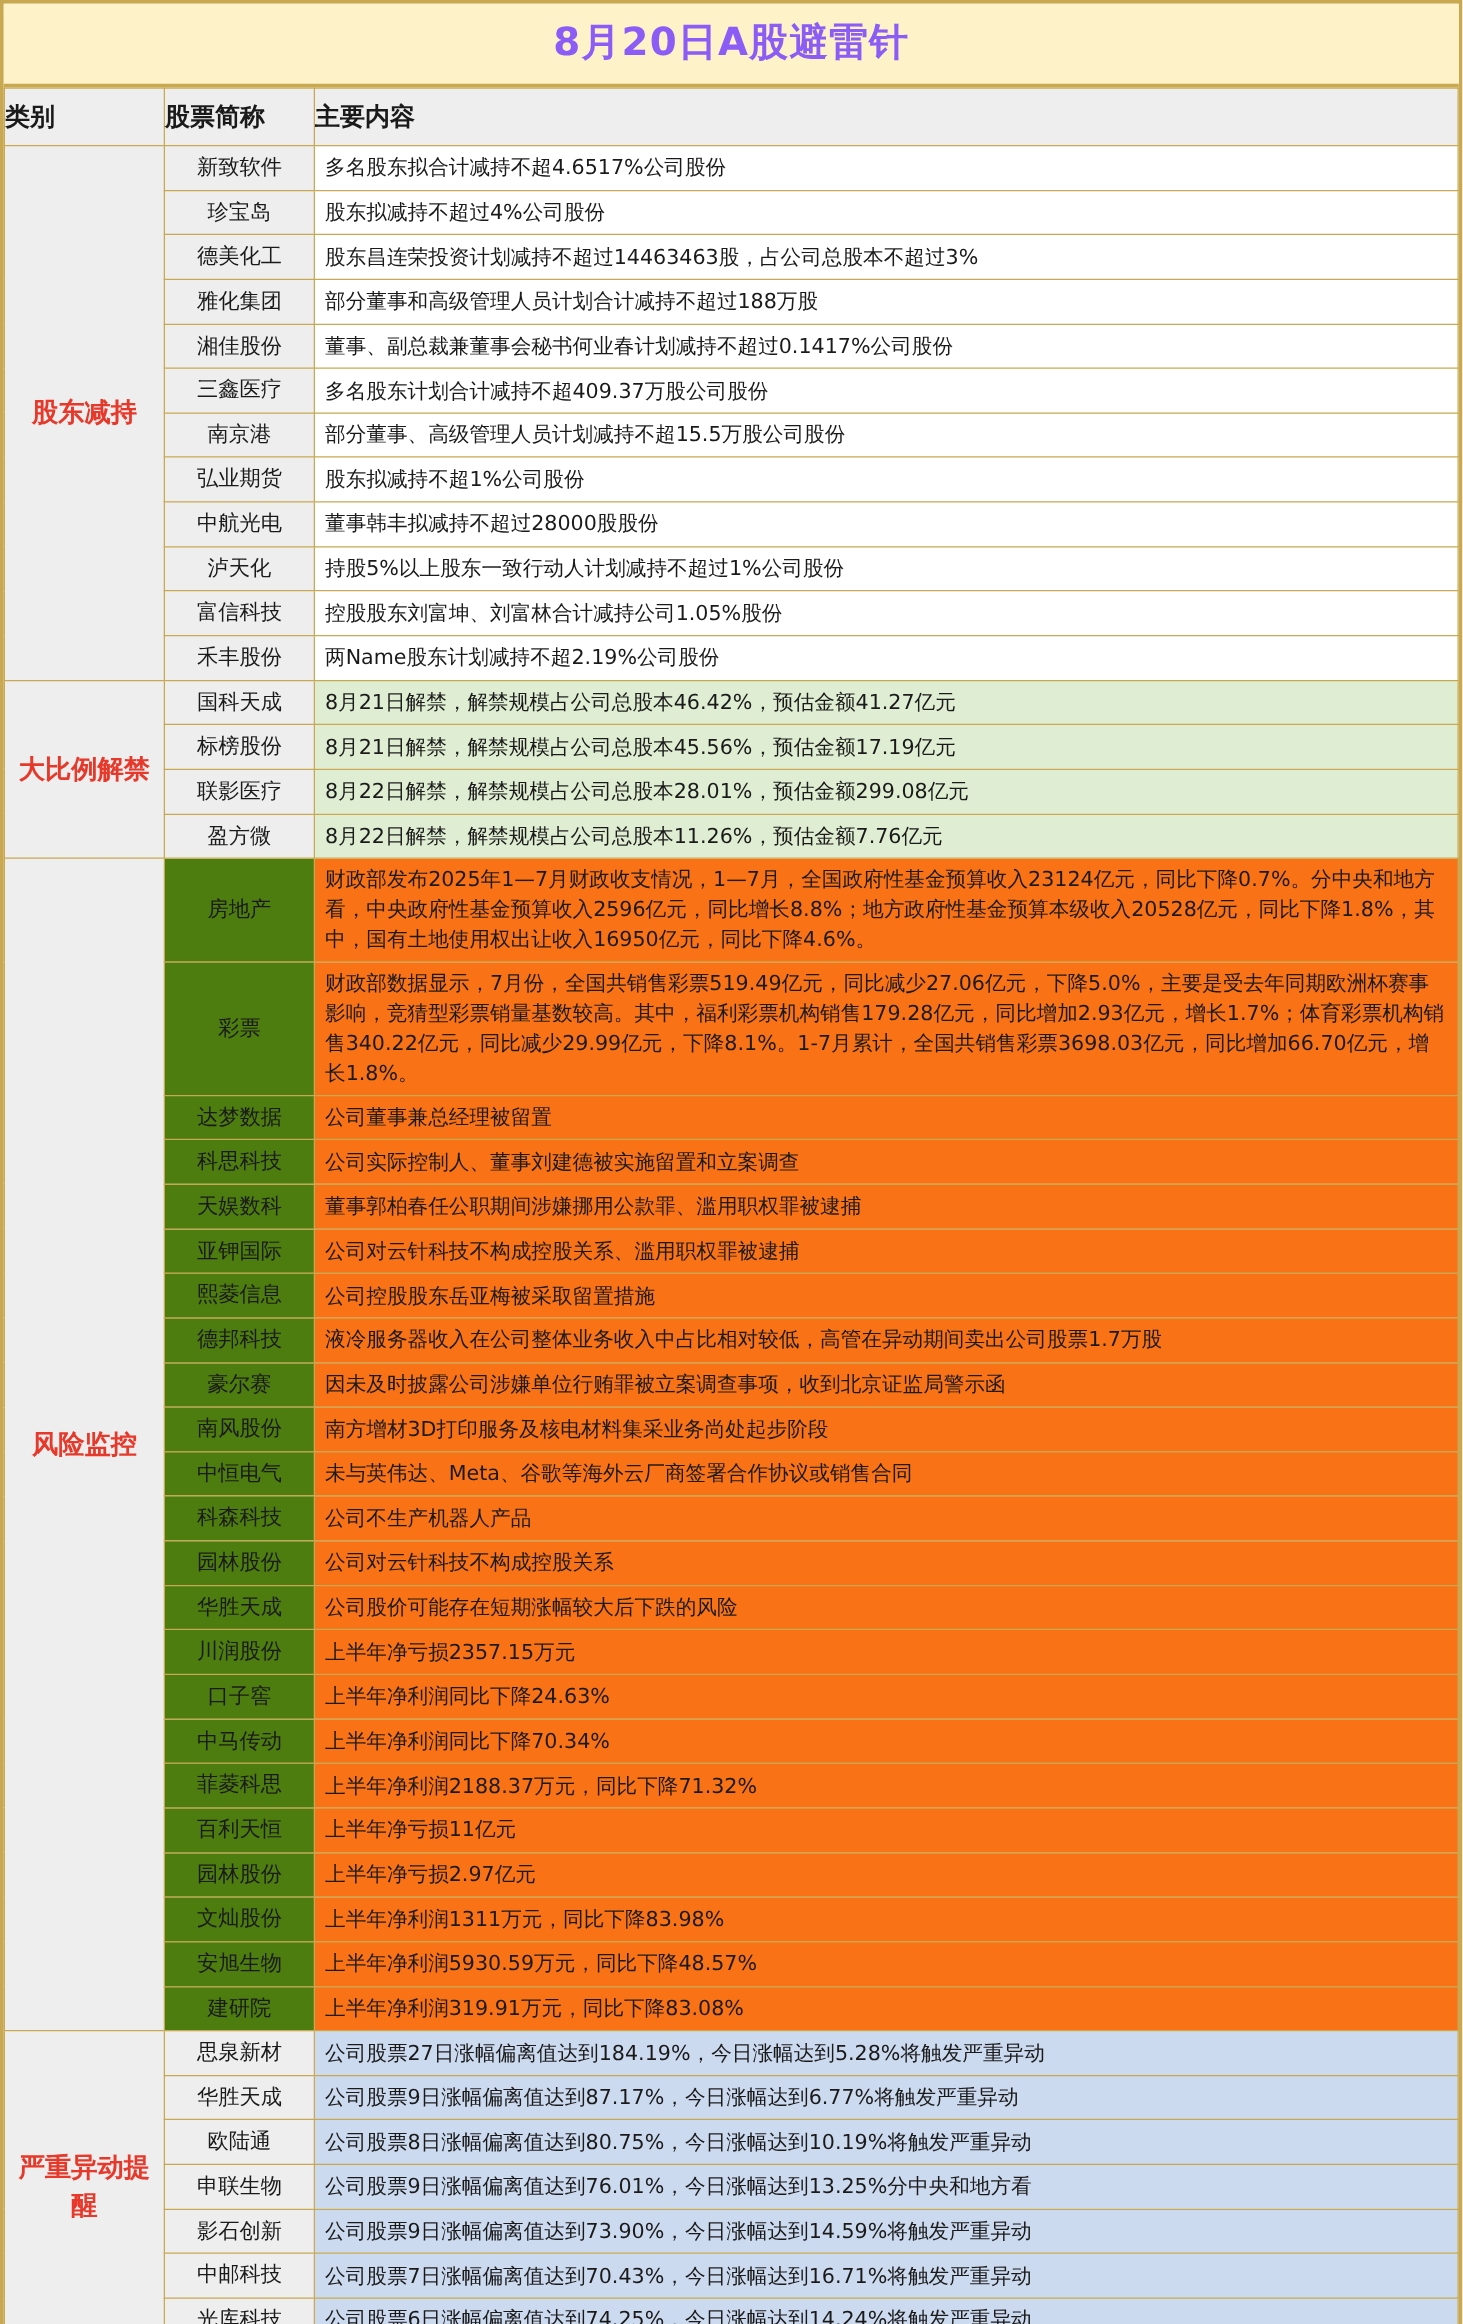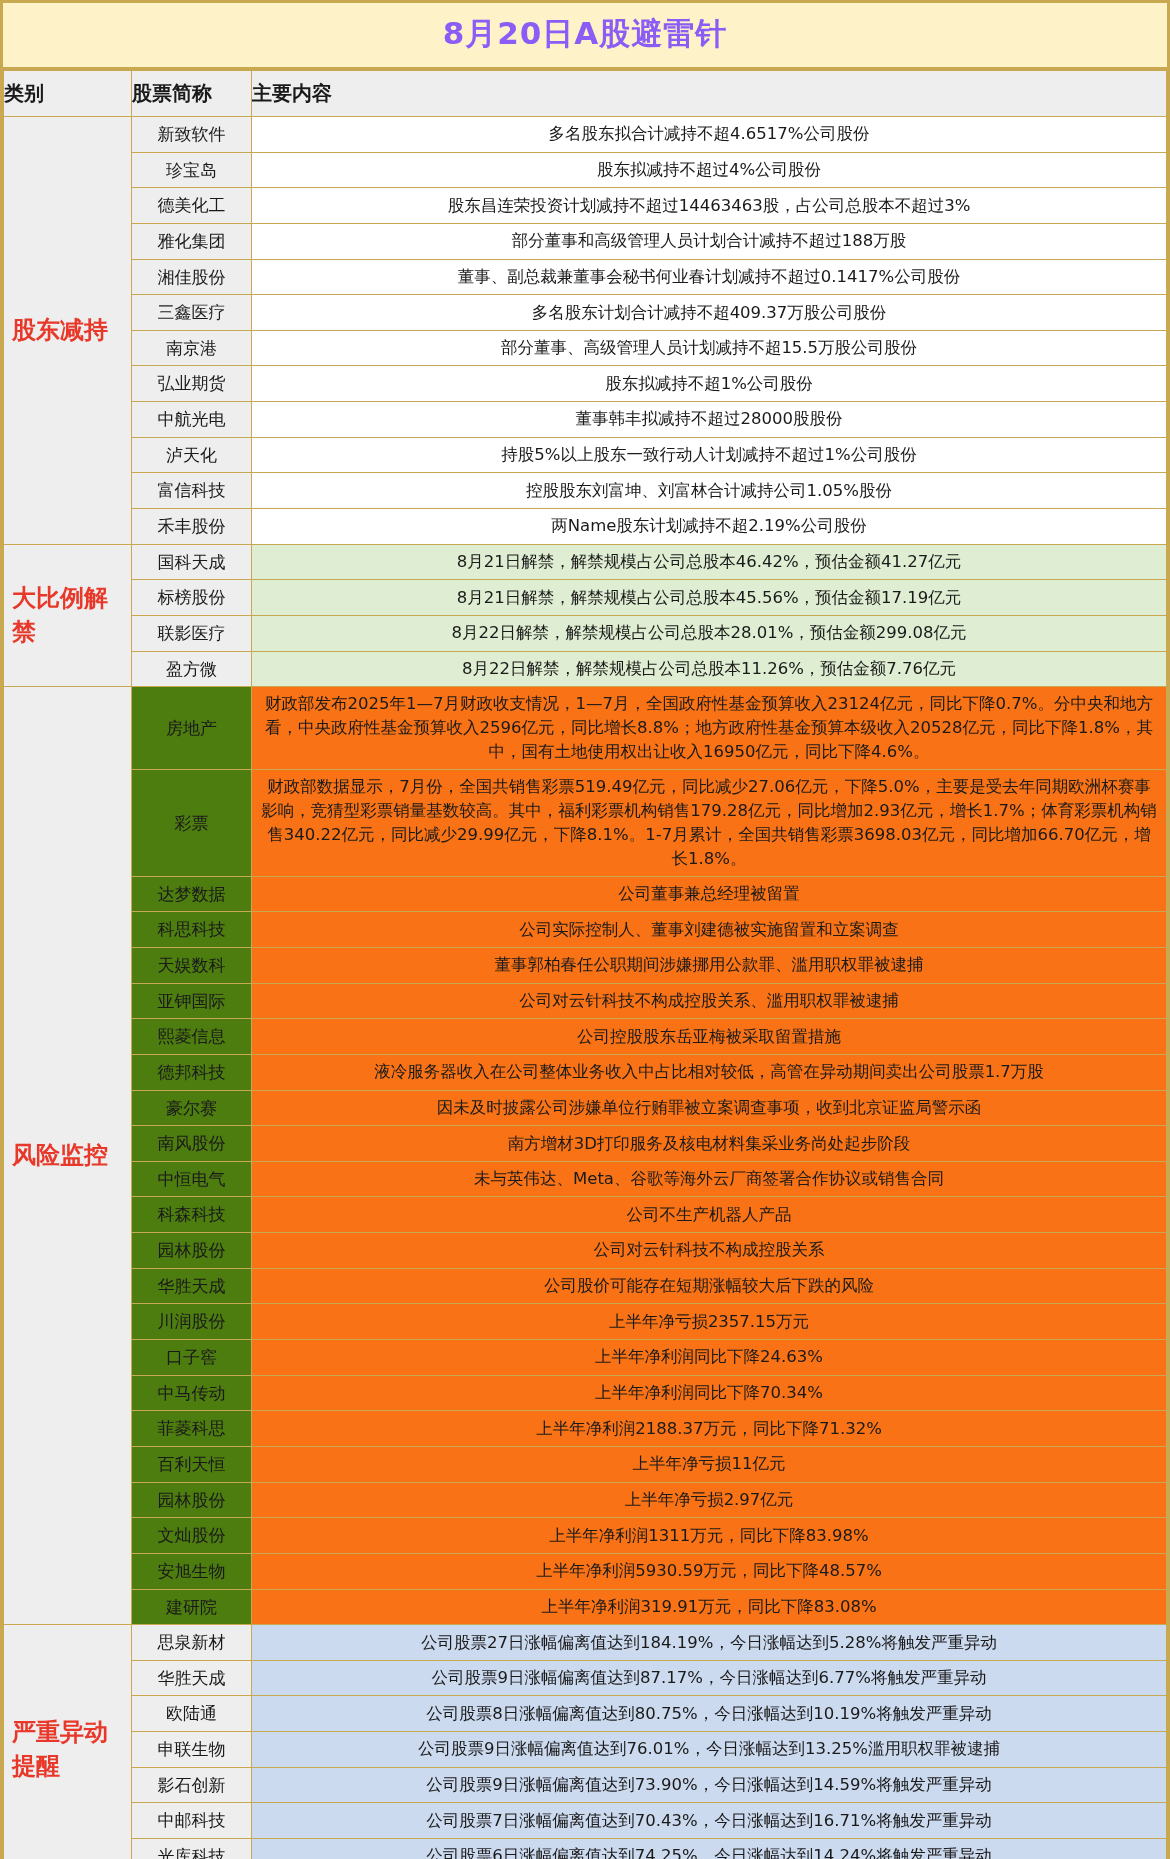--- a/index.html
+++ b/index.html
@@ -33,32 +33,32 @@
     background:#eeeeee;
     font-size:20px;
     font-weight:bold;
     text-align:left;
     padding:8px 0;
   }
   col.c1{width:128px;}
   col.c2{width:120px;}
   col.c3{width:auto;}
   td.cat{
-    text-align:left;
+    text-align:center;
     font-weight:bold;
     color:#e8382a;
-    font-size:24px;
+    font-size:21px;
     background:#eeeeee;
   }
   td.name{
     text-align:center;
     background:#eeeeee;
     font-size:17px;
   }
-  td.content{text-align:center;margin-left:32px;}
+  td.content{text-align:left;margin-left:32px;}
   
   tr.sec-reduce td.content{background:#ffffff;}
   tr.sec-reduce td.name{background:#eeeeee;}
   tr.sec-unlock td.content{background:#dfeed2;}
   tr.sec-unlock td.name{background:#eeeeee;}
   tr.sec-risk td.content{background:#f97316;}
   tr.sec-risk td.name{background:#4d7c0f;}
   tr.sec-abnormal td.content{background:#ccdaef;}
   tr.sec-abnormal td.name{background:#eeeeee;}
   .wrap{position:relative;}
@@ -251,21 +251,21 @@
         <tr class="sec-abnormal">
           <td class="name">华胜天成</td>
           <td class="content">公司股票9日涨幅偏离值达到87.17%，今日涨幅达到6.77%将触发严重异动</td>
         </tr>
         <tr class="sec-abnormal">
           <td class="name">欧陆通</td>
           <td class="content">公司股票8日涨幅偏离值达到80.75%，今日涨幅达到10.19%将触发严重异动</td>
         </tr>
         <tr class="sec-abnormal">
           <td class="name">申联生物</td>
-          <td class="content">公司股票9日涨幅偏离值达到76.01%，今日涨幅达到13.25%滥用职权罪被逮捕</td>
+          <td class="content">公司股票9日涨幅偏离值达到76.01%，今日涨幅达到13.25%分中央和地方看</td>
         </tr>
         <tr class="sec-abnormal">
           <td class="name">影石创新</td>
           <td class="content">公司股票9日涨幅偏离值达到73.90%，今日涨幅达到14.59%将触发严重异动</td>
         </tr>
         <tr class="sec-abnormal">
           <td class="name">中邮科技</td>
           <td class="content">公司股票7日涨幅偏离值达到70.43%，今日涨幅达到16.71%将触发严重异动</td>
         </tr>
         <tr class="sec-abnormal">

